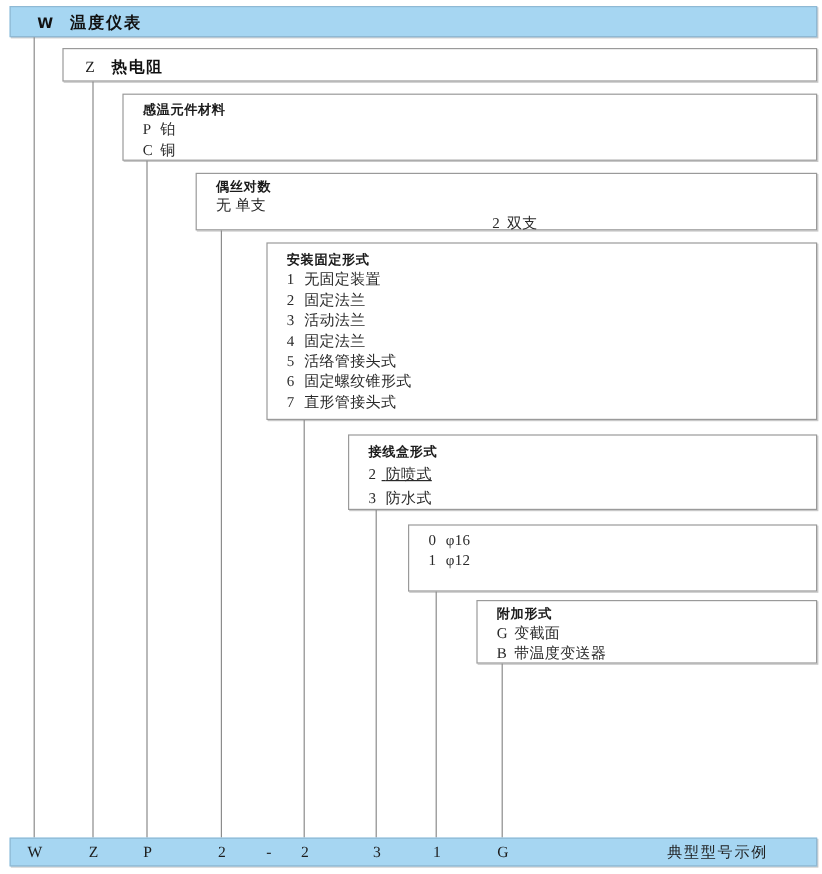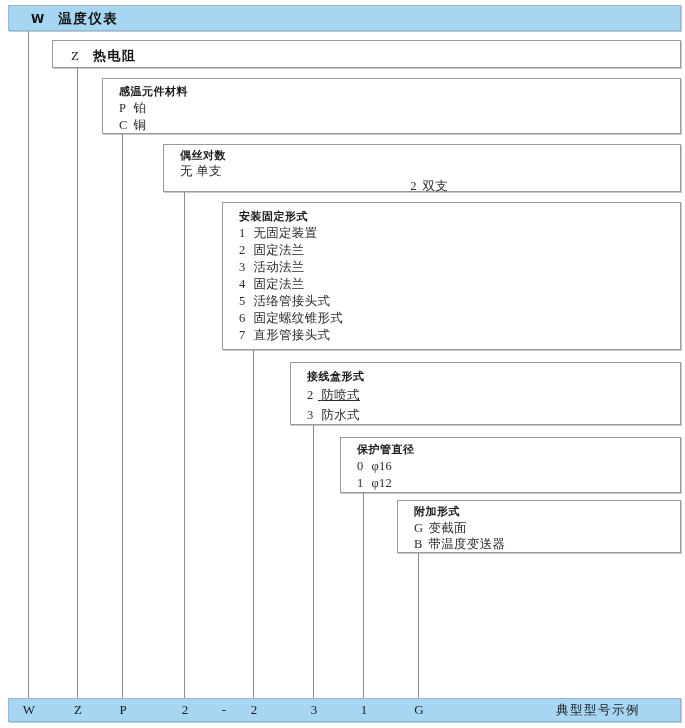--- a/index.html
+++ b/index.html
@@ -222,21 +222,20 @@
       </div>
       <div class="opt" style="line-height:20px;">
         <span class="code">3</span>
         <span>防水式</span>
       </div>
     </div>
   </div>
 
   <div class="box" style="left:340px; top:437px; width:341px; height:56px;">
     <div class="box-inner" style="top:4px;">
-      <div class="box-title">保护管直径</div>
       <div class="opt">
         <span class="code">0</span>
         <span>φ16</span>
       </div>
       <div class="opt">
         <span class="code">1</span>
         <span>φ12</span>
       </div>
     </div>
   </div>

